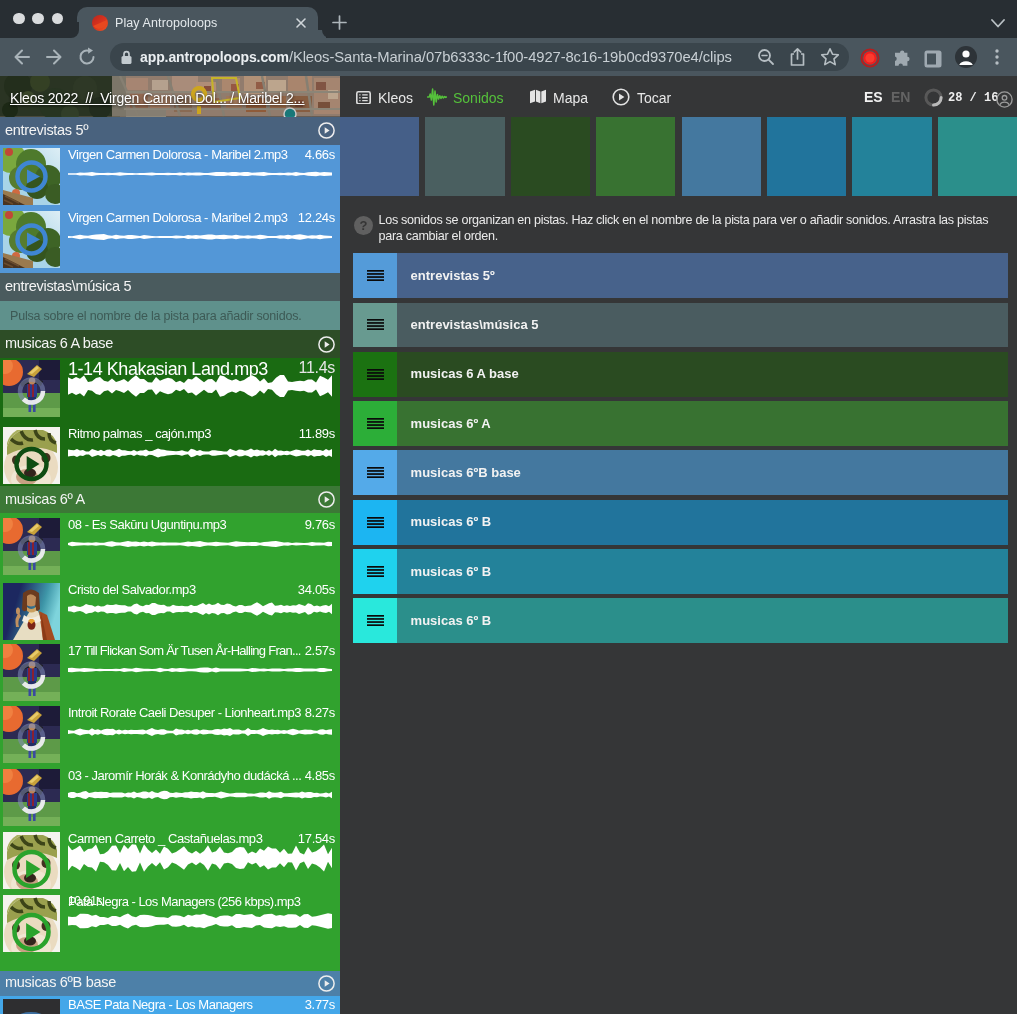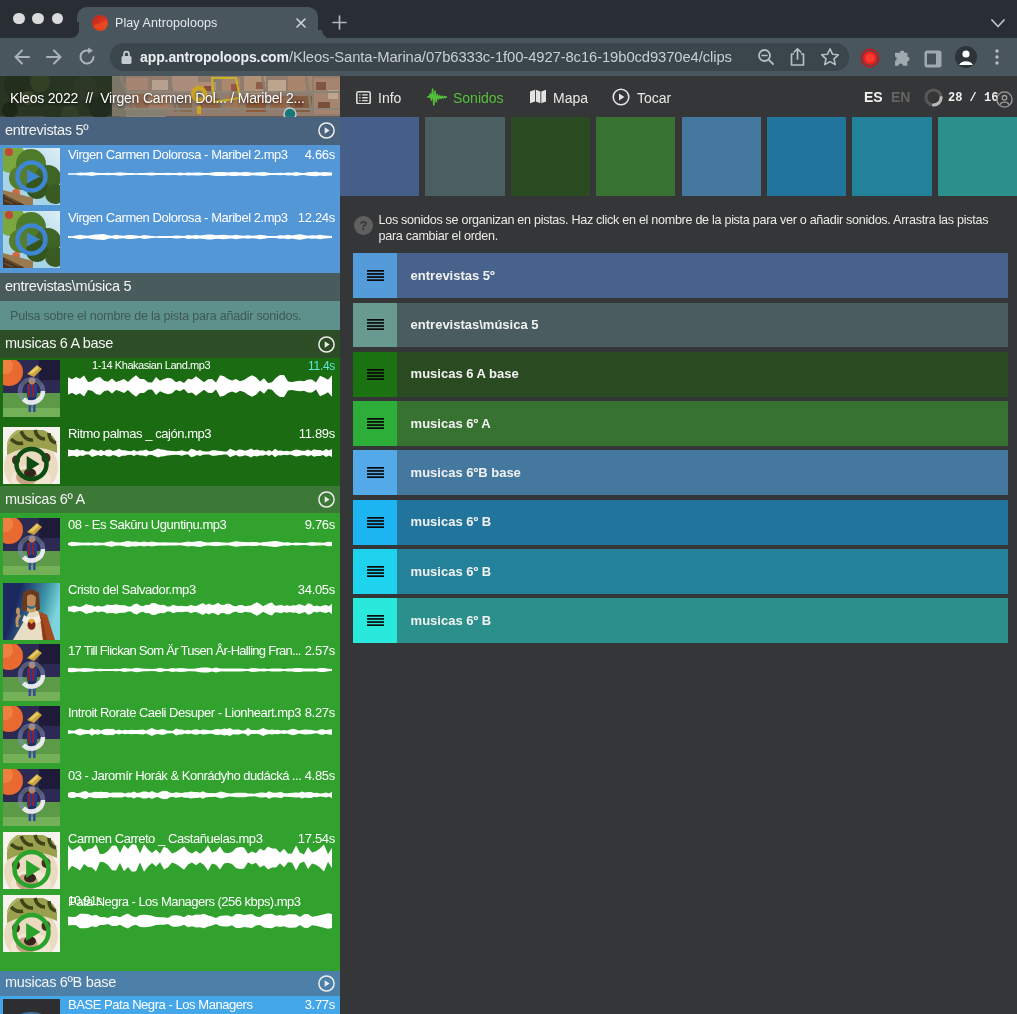--- a/index.html
+++ b/index.html
@@ -87,21 +87,21 @@
   </svg>
 <svg class="abs" style="left:993px;top:48px" width="8" height="18" viewBox="0 0 8 18">
 <circle cx="4" cy="3" r="1.7" fill="#b6bec3"></circle>
     <circle cx="4" cy="9" r="1.7" fill="#b6bec3"></circle>
     <circle cx="4" cy="15" r="1.7" fill="#b6bec3"></circle>
   </svg>
 <svg class="abs" style="left:356px;top:90.5px" width="15" height="13.5" viewBox="0 0 15 13.5">
     <rect x="0.8" y="0.8" width="13.4" height="11.9" rx="1.6" stroke="#dcdcdc" stroke-width="1.6" fill="none"></rect>
     <path d="M3.3,3.9 h1.2 M6.2,3.9 h5.5 M3.3,6.75 h1.2 M6.2,6.75 h5.5 M3.3,9.6 h1.2 M6.2,9.6 h5.5" stroke="#dcdcdc" stroke-width="1.3"></path>
   </svg>
-<div class="abs" style="left:378px;top:89.5px;font-size:14px;color:#e8e8e8;">Info</div>
+<div class="abs" style="left:378px;top:89.5px;font-size:14px;color:#e8e8e8;">Kleos</div>
 <svg class="abs" style="left:427px;top:88px" width="20" height="18" viewBox="0 0 20 18">
 <path d="M0.5,9 L2.2,9 L3.2,6 L4.4,12 L5.6,1 L6.8,17 L8,3 L9.2,14 L10.4,6.5 L11.6,11 L12.8,7.8 L14,10.4 L15.2,8.2 L16.4,10 L17.6,8.6 L18.6,9.4 L19.5,9" stroke="#55c13b" stroke-width="1.5" fill="none" stroke-linejoin="round" stroke-linecap="round"></path>
   </svg>
 <div class="abs" style="left:453px;top:89.5px;font-size:14px;color:#55c13b;">Sonidos</div>
 <svg class="abs" style="left:529px;top:89px" width="18" height="15" viewBox="0 0 18 15">
 <path d="M1,2.6 L6,0.8 L6,12.4 L1,14.2 Z" fill="#e3e3e3"></path>
 <path d="M6.9,0.8 L11.4,2.6 L11.4,14.2 L6.9,12.4 Z" fill="#e3e3e3"></path>
 <path d="M12.3,2.6 L17,0.8 L17,12.4 L12.3,14.2 Z" fill="#e3e3e3"></path>
   </svg>
 <div class="abs" style="left:553px;top:89.5px;font-size:14px;color:#e8e8e8;text-align:center;">Mapa</div>
@@ -245,21 +245,21 @@
     <rect x="204" y="10" width="7" height="6" fill="#9c5a42"></rect>
 <rect x="256" y="6" width="9" height="7" fill="#aa6a4e"></rect>
     <rect x="295" y="24" width="8" height="7" fill="#8e5438"></rect>
 <path d="M120,0 L138,40 M168,0 L180,40 M216,0 L224,40 M262,0 L270,40 M306,0 L312,40" stroke="#9b9382" stroke-width="2.5"></path>
 <path d="M126,16 H340 M124,33 H340" stroke="#a39a88" stroke-width="1.8"></path>
 <path d="M212,2 L236,2 L240,22 L214,26 Z" fill="none" stroke="#e8d22a" stroke-width="2"></path>
 <path d="M199,24 a6,6 0 1,1 0.1,0 M199,30 l0,8" stroke="#f0c020" stroke-width="4" fill="none"></path>
 <circle cx="290" cy="38" r="6" fill="#1a8a8a" stroke="#e8e8e8" stroke-width="1.5"></circle>
 <rect width="340" height="40.5" fill="rgba(25,22,28,0.16)"></rect>
 </svg>
-<div class="abs" style="left:10px;top:89.5px;font-size:14px;letter-spacing:-0.2px;color:#ffffff;text-shadow:0 1px 3px rgba(0,0,0,0.8);white-space:nowrap;">Kleos 2022&nbsp; // &nbsp;Virgen Carmen Dol... / Maribel 2...</div>
+<div class="abs" style="left:10px;top:89.5px;font-size:14px;letter-spacing:-0.2px;color:#ffffff;text-shadow:0 1px 3px rgba(0,0,0,0.8);white-space:nowrap;text-decoration:underline;">Kleos 2022&nbsp; // &nbsp;Virgen Carmen Dol... / Maribel 2...</div>
 <div class="abs" style="left:0;top:116.5px;width:340px;height:28px;background:#49627e;"></div>
 <div class="abs" style="left:5px;top:121.5px;font-size:14.5px;letter-spacing:-0.3px;color:#f4f4f4;">entrevistas 5º</div>
 <svg class="abs" style="left:318px;top:122.0px" width="17" height="17" viewBox="0 0 17 17">
     <circle cx="8.5" cy="8.5" r="7.6" stroke="#ededed" stroke-width="1.5" fill="none"></circle>
     <path d="M6.7,5.3 L11.6,8.5 L6.7,11.7 Z" fill="#ededed"></path>
   </svg>
 <div class="abs" style="left:0;top:144.5px;width:340px;height:128.8px;background:#5397d7;"></div>
 <div class="abs" style="left:0;top:273.3px;width:340px;height:28px;background:#4a5b5e;"></div>
 <div class="abs" style="left:5px;top:278.3px;font-size:14.5px;letter-spacing:-0.3px;color:#f4f4f4;">entrevistas\música 5</div>
 <div class="abs" style="left:0;top:301.3px;width:340px;height:28.7px;background:#5f918c;"></div>
@@ -352,22 +352,22 @@
     <path d="M26,13 L34,6 L36,8 L29,14 Z" fill="#e8ca6a"></path>
     <rect x="24" y="24" width="10" height="13" fill="#2a3a8a"></rect>
     <path d="M26,24 v13 M30,24 v13" stroke="#8a2030" stroke-width="2"></path>
     <rect x="25" y="37" width="8" height="6" fill="#232d66"></rect>
     <rect x="25.5" y="43" width="2.6" height="9" fill="#3a4aa0"></rect>
     <rect x="30" y="43" width="2.6" height="9" fill="#3a4aa0"></rect>
     <circle cx="29" cy="21" r="3.4" fill="#b8875e"></circle>
     <circle cx="28.5" cy="31" r="11.5" fill="none" stroke="rgba(130,140,185,0.55)" stroke-width="4.5"></circle>
     <path d="M20.4,39.1 A11.5,11.5 0 0,0 40,31" stroke="rgba(245,245,245,0.9)" stroke-width="4.5" fill="none"></path>
   </svg>
-<div class="abs" style="left:68px;top:359.0px;width:238px;font-size:11px;letter-spacing:-0.45px;color:#ffffff;white-space:nowrap;overflow:hidden;margin-left:24px;">1-14 Khakasian Land.mp3</div>
-<div class="abs" style="left:68px;top:359.0px;width:267px;font-size:12px;letter-spacing:-0.3px;color:#5eead4;text-align:right;">11.4s</div>
+<div class="abs" style="left:68px;top:359.0px;width:238px;font-size:18px;letter-spacing:-0.45px;color:#ffffff;white-space:nowrap;overflow:hidden;">1-14 Khakasian Land.mp3</div>
+<div class="abs" style="left:68px;top:359.0px;width:267px;font-size:16px;letter-spacing:-0.3px;color:#e5e5e5;text-align:right;">11.4s</div>
 <svg style="position:absolute;left:68px;top:373.0px" width="266" height="26" viewBox="0 0 266 26">
     <path d="M0,4.3 L4,6.2 L8,4.0 L12,5.8 L16,2.4 L20,9.0 L24,8.2 L28,5.1 L32,4.1 L36,7.7 L40,8.7 L44,5.4 L48,9.0 L52,7.7 L56,5.9 L60,9.1 L64,5.3 L68,2.3 L72,6.1 L76,5.9 L80,9.2 L84,9.5 L88,4.0 L92,7.8 L96,5.9 L100,4.8 L104,5.7 L108,9.2 L112,7.7 L116,10.0 L120,5.8 L124,6.4 L128,3.3 L132,6.3 L136,9.2 L140,6.3 L144,5.9 L148,9.6 L152,2.3 L156,3.3 L160,5.9 L164,7.6 L168,6.1 L172,8.2 L176,7.1 L180,4.2 L184,2.2 L188,4.3 L192,8.6 L196,5.2 L200,10.1 L204,9.3 L208,4.7 L212,1.9 L216,2.1 L220,8.6 L224,9.0 L228,8.2 L232,7.7 L236,8.3 L240,6.6 L244,6.4 L248,9.6 L252,2.8 L256,4.6 L260,6.8 L264,2.2 L264,23.8 L260,19.2 L256,21.4 L252,23.2 L248,16.4 L244,19.6 L240,19.4 L236,17.7 L232,18.3 L228,17.8 L224,17.0 L220,17.4 L216,23.9 L212,24.1 L208,21.3 L204,16.7 L200,15.9 L196,20.8 L192,17.4 L188,21.7 L184,23.8 L180,21.8 L176,18.9 L172,17.8 L168,19.9 L164,18.4 L160,20.1 L156,22.7 L152,23.7 L148,16.4 L144,20.1 L140,19.7 L136,16.8 L132,19.7 L128,22.7 L124,19.6 L120,20.2 L116,16.0 L112,18.3 L108,16.8 L104,20.3 L100,21.2 L96,20.1 L92,18.2 L88,22.0 L84,16.5 L80,16.8 L76,20.1 L72,19.9 L68,23.7 L64,20.7 L60,16.9 L56,20.1 L52,18.3 L48,17.0 L44,20.6 L40,17.3 L36,18.3 L32,21.9 L28,20.9 L24,17.8 L20,17.0 L16,23.6 L12,20.2 L8,22.0 L4,19.8 L0,21.7 Z" fill="#ffffff"></path>
   </svg>
 <svg class="abs" style="left:3px;top:427px" width="57" height="57" viewBox="0 0 57 57">
     <rect width="57" height="57" fill="#f5f3ee"></rect>
     <ellipse cx="28" cy="40" rx="27" ry="26" fill="#eadbc0"></ellipse>
     <ellipse cx="28" cy="52" rx="20" ry="14" fill="#f0e6d2"></ellipse>
     <path d="M4,20 Q8,6 20,3 L40,3 Q52,7 54,18 L54,26 Q42,20 28,21 Q14,22 4,28 Z" fill="#9aa04e"></path>
     <path d="M8,12 Q14,18 20,16 M18,4 Q22,14 30,13 M32,3 Q34,12 42,12 M46,6 Q46,14 53,16" stroke="#3c4418" stroke-width="3.5" fill="none"></path>
     <path d="M4,20 Q8,6 20,3 L14,3 Q6,8 4,16 Z" fill="#aab060"></path>

